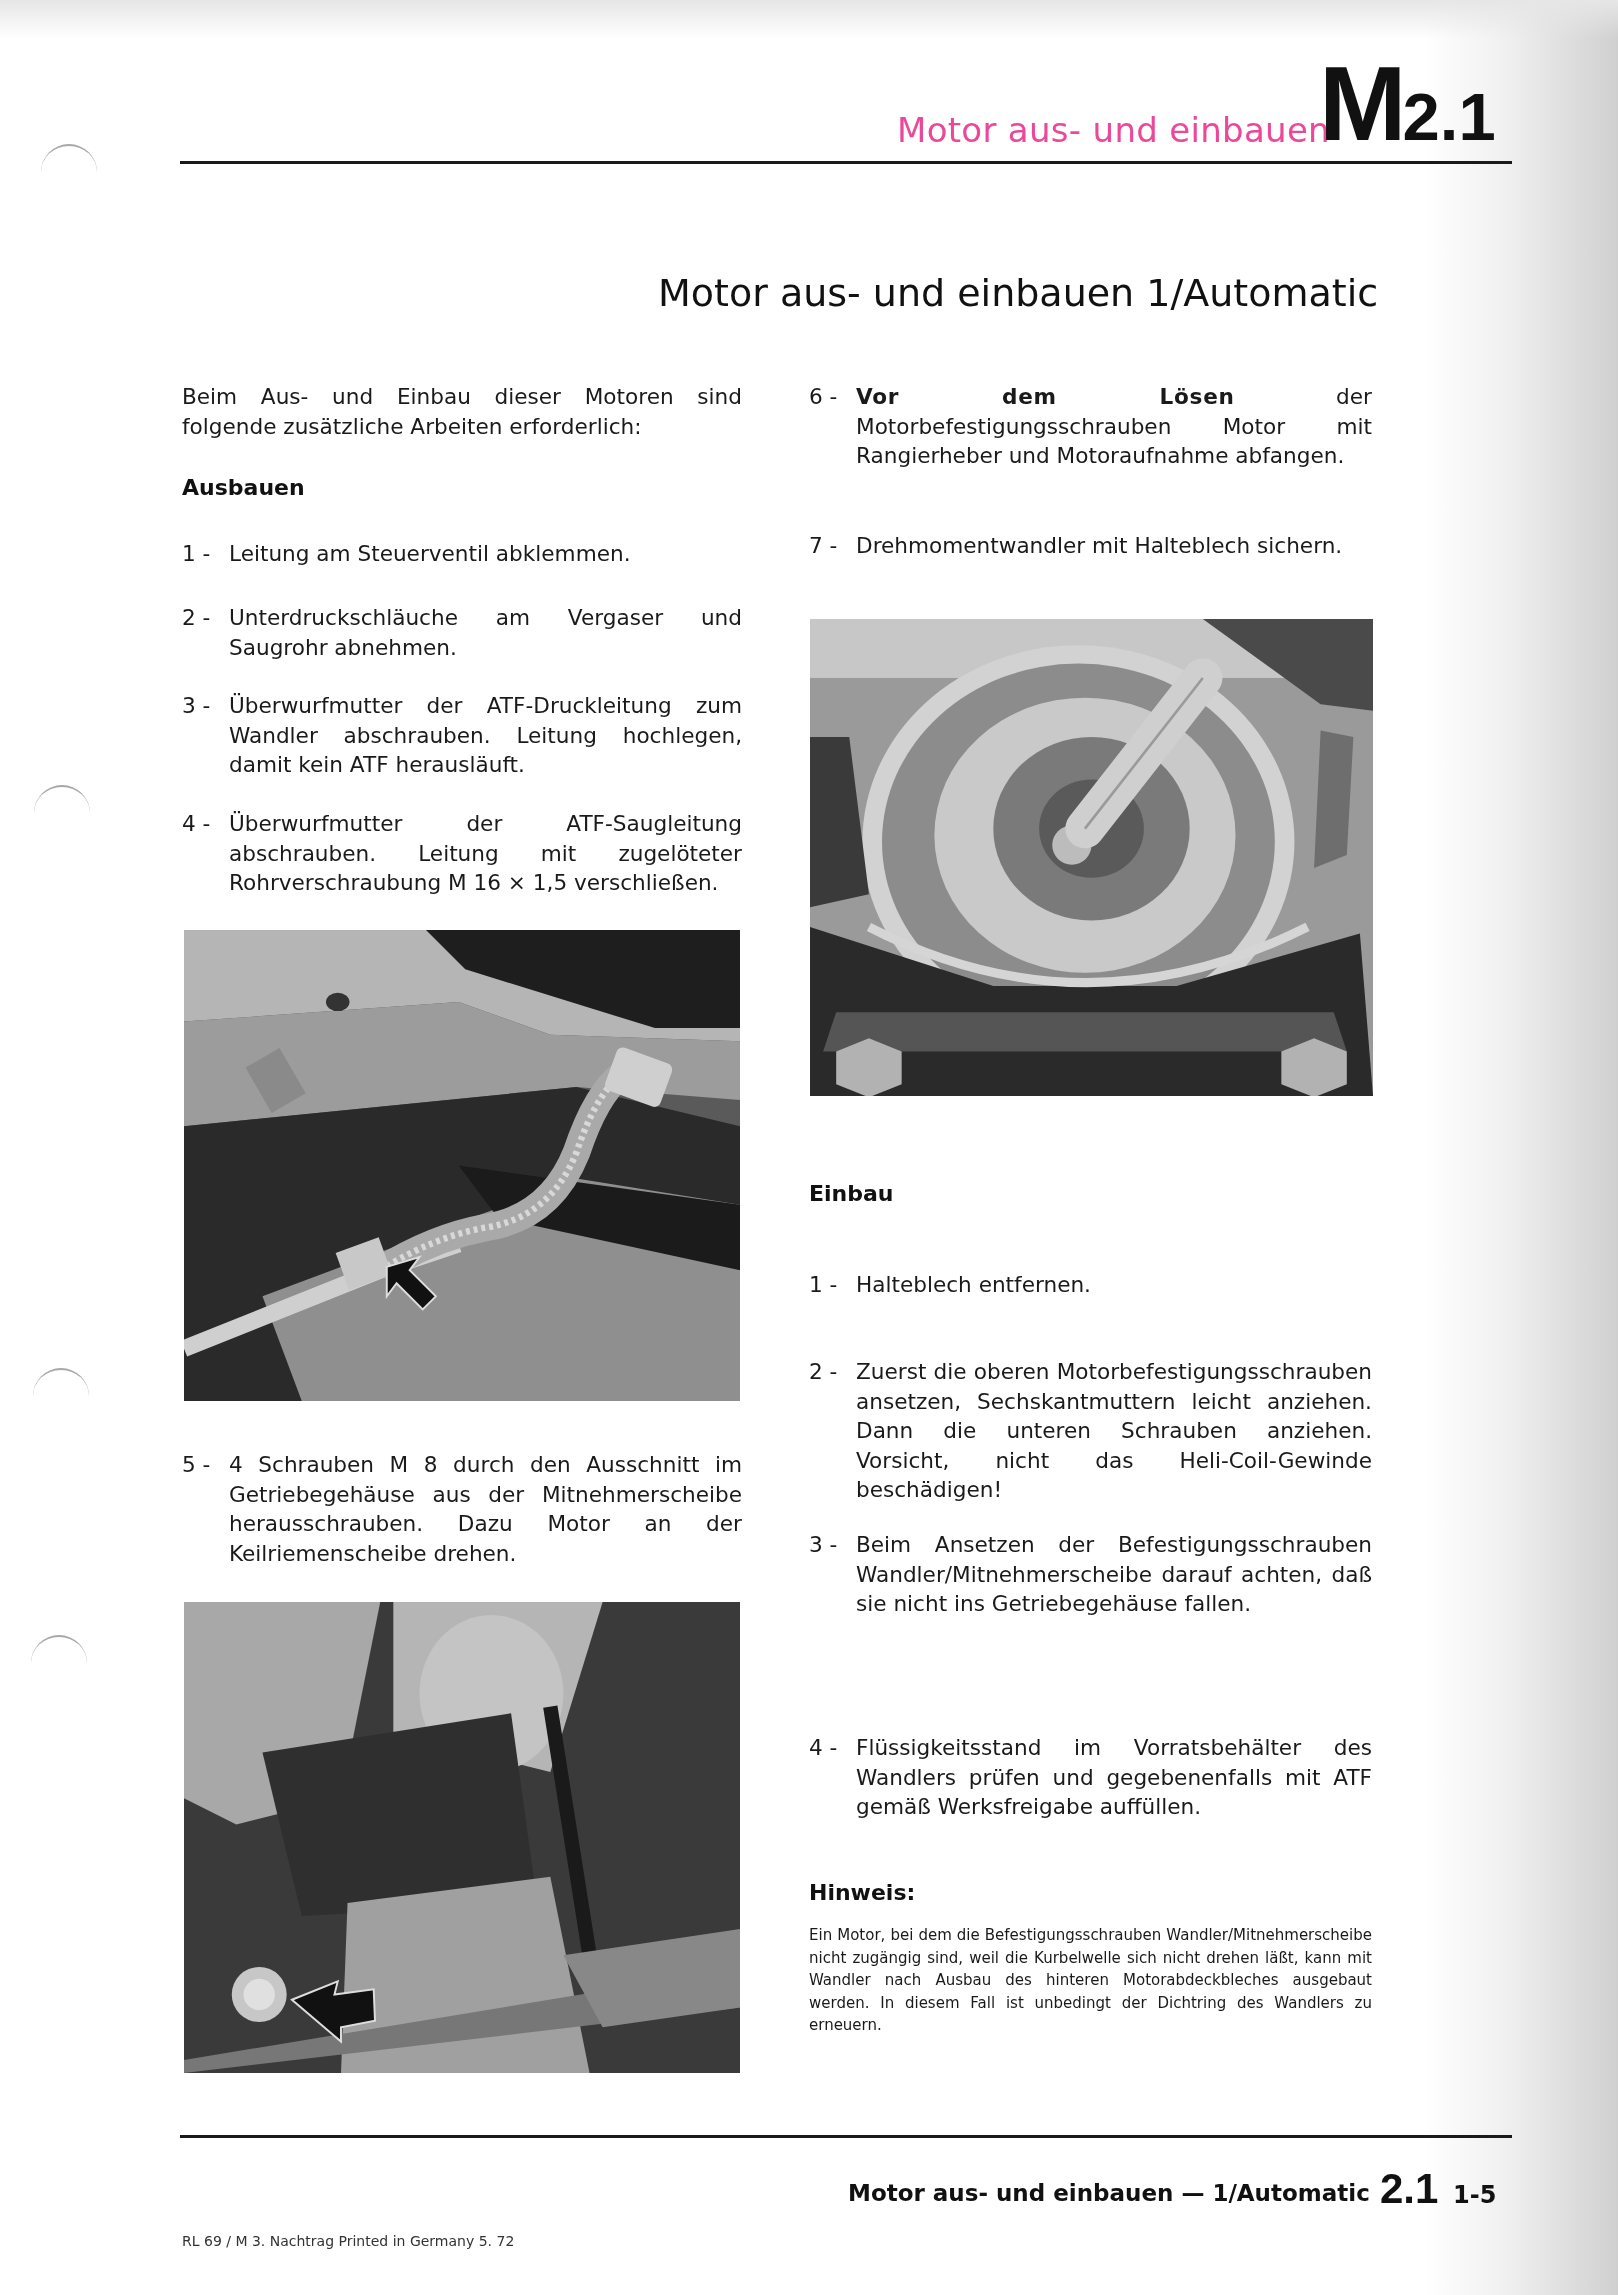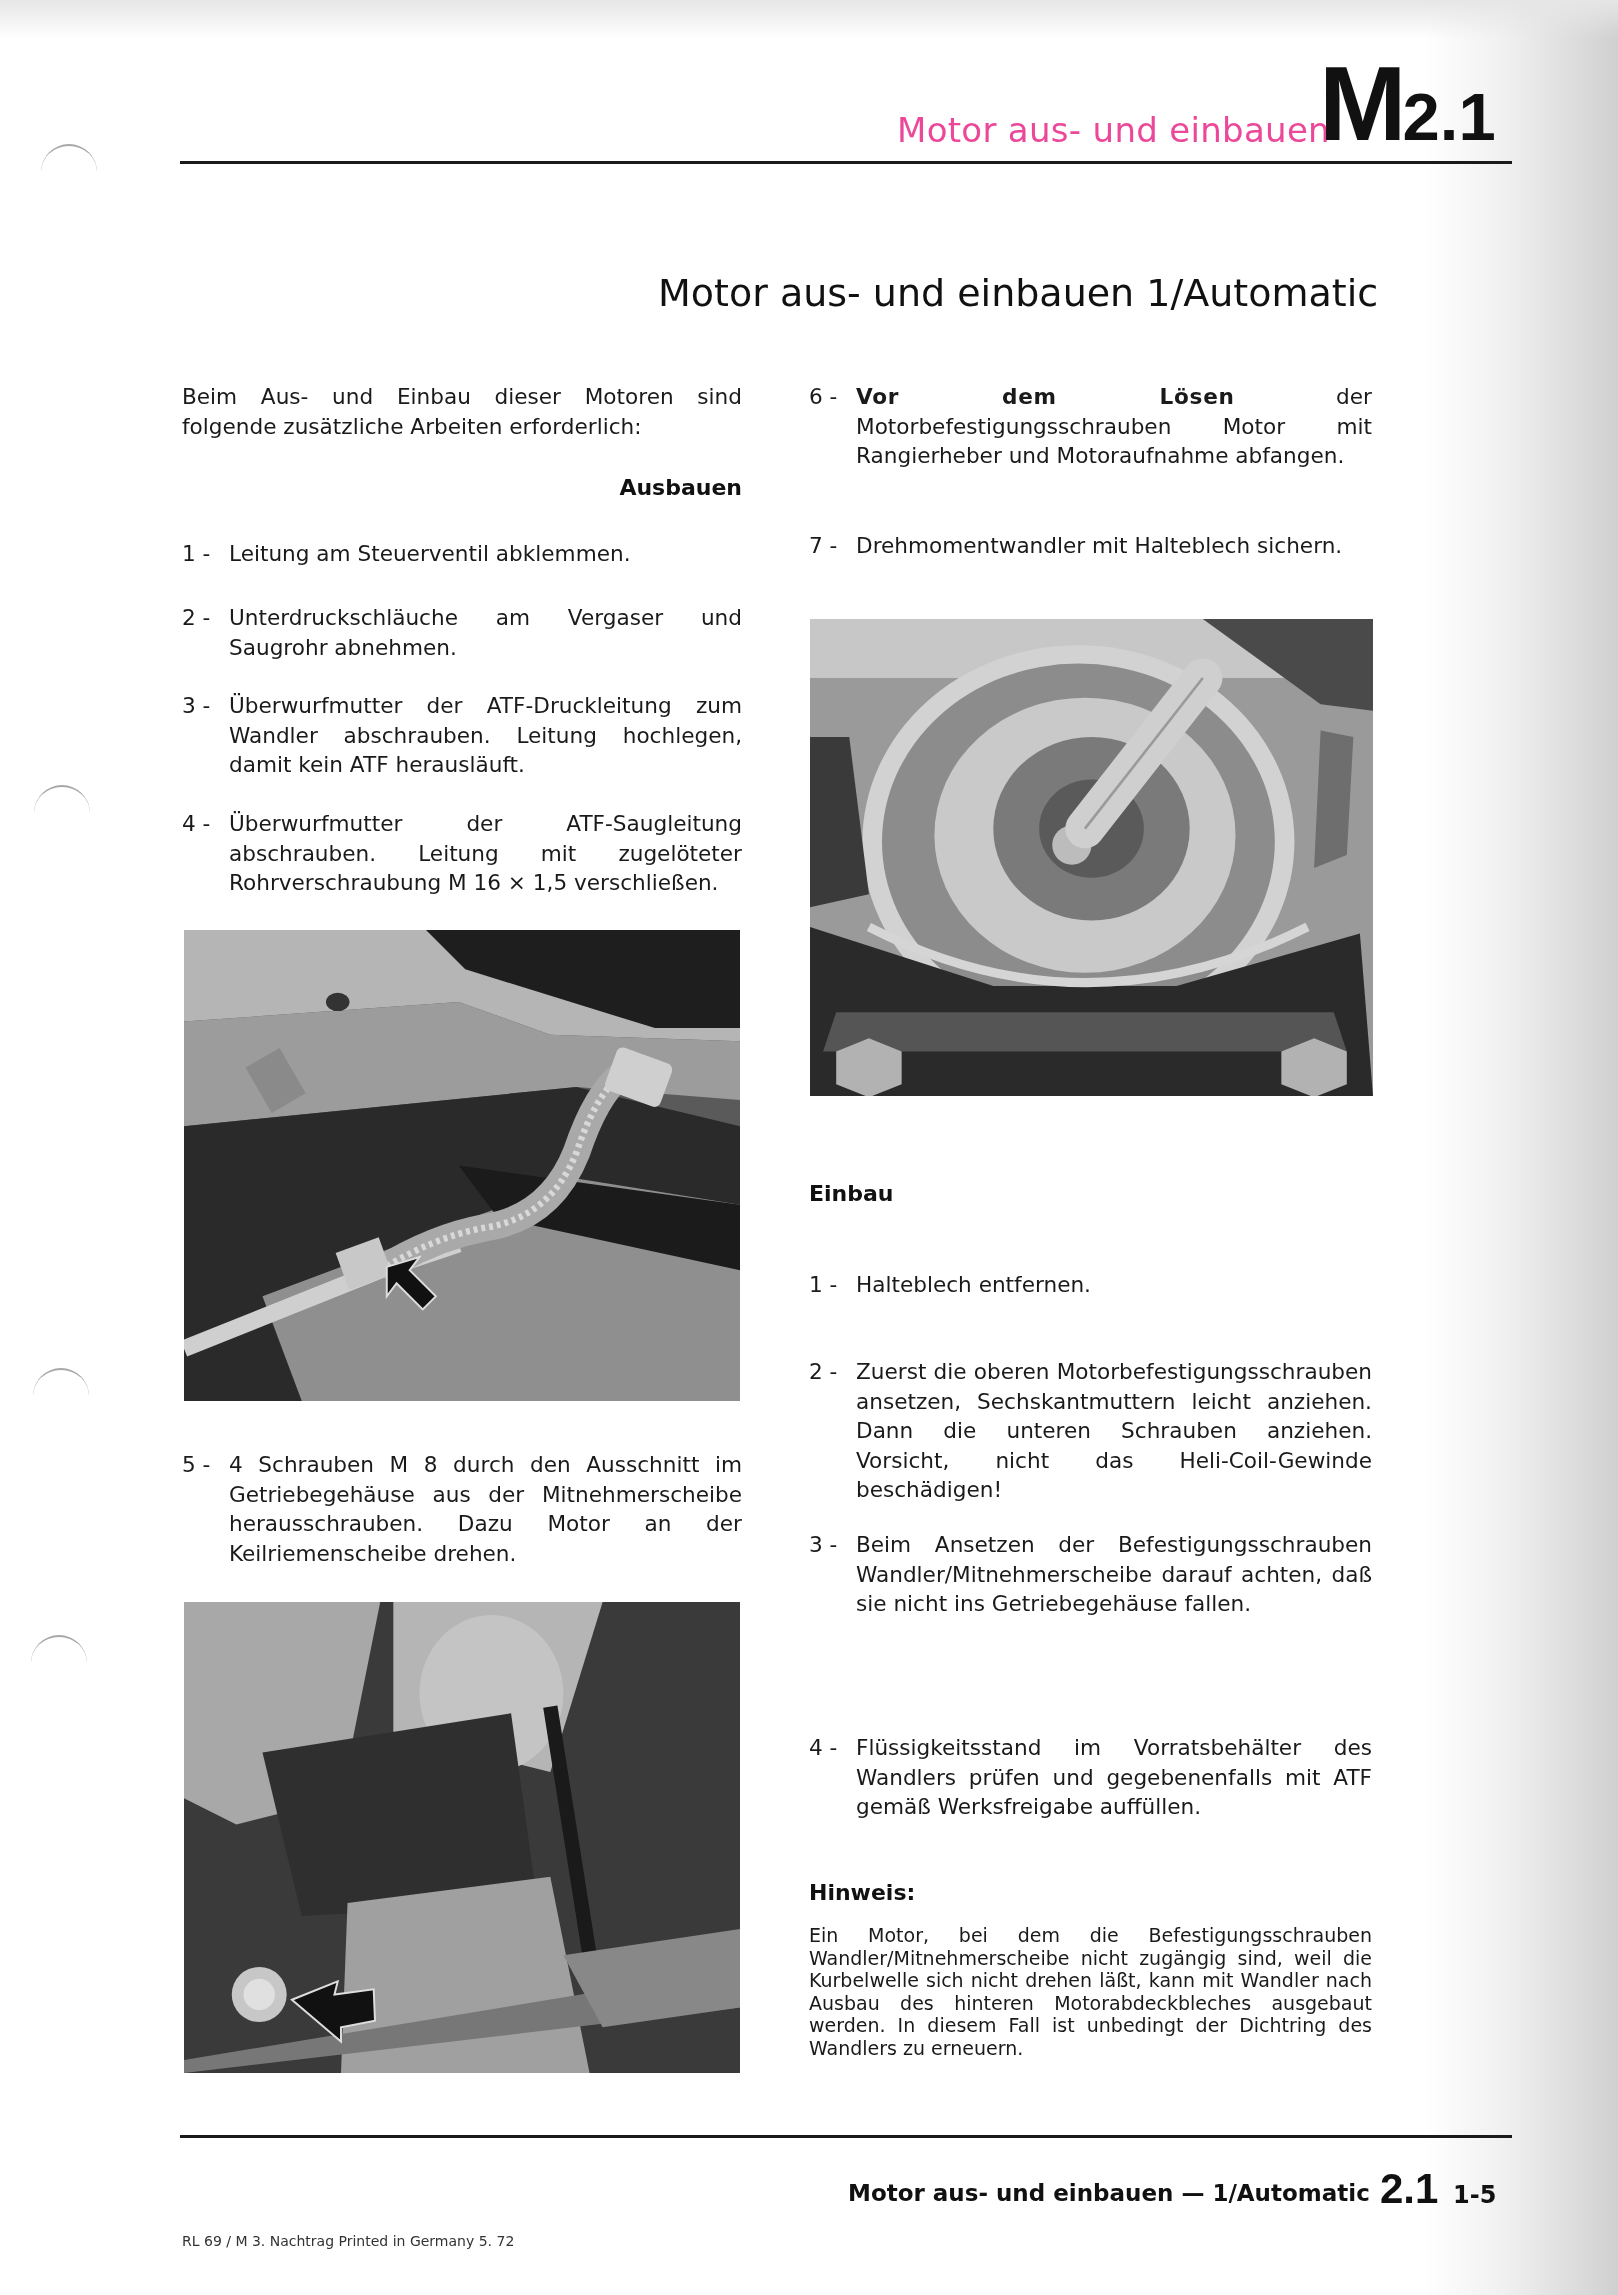--- a/index.html
+++ b/index.html
@@ -93,21 +93,21 @@
     .step .body b { font-weight: bold; letter-spacing: 0.7px; margin-top: 43px; }
 
     .photo {
       position: absolute;
       overflow: hidden;
       background: #777;
     }
     .photo svg { display: block; width: 100%; height: 100%; }
 
     .note-text {
-      font-size: 19px;
+      font-size: 15px;
       line-height: 22.6px;
       text-align: justify;
     }
 
     .ftr-rule {
       left: 180px; top: 2135px; width: 1332px; height: 3.3px;
       background: #1a1a1a;
     }
     .ftr-title {
       left: 848px; top: 2180px;
@@ -152,21 +152,21 @@
 <div class="abs hdr-title">Motor aus- und einbauen</div>
 <div class="abs hdr-code">
   <span class="big">M</span><span class="small">2.1</span>
 </div>
 <div class="abs hdr-rule"></div>
 
 <div class="abs main-title">Motor aus- und einbauen 1/Automatic</div>
 
 <div class="abs text col-left" style="top:382px;">Beim Aus- und Einbau dieser Motoren sind folgende zusätzliche Arbeiten erforderlich:</div>
 
-<div class="abs section-head col-left" style="top:475px;text-align:right;">Ausbauen</div>
+<div class="abs section-head col-left" style="top:475px;">Ausbauen</div>
 
 <div class="abs step col-left" style="top:539px;">
   <span class="num">1 -</span>
   <span class="body">Leitung am Steuerventil abklemmen.</span>
 </div>
 
 <div class="abs step col-left" style="top:603px;">
   <span class="num">2 -</span>
   <span class="body">Unterdruckschläuche am Vergaser und Saugrohr abnehmen.</span>
 </div>

